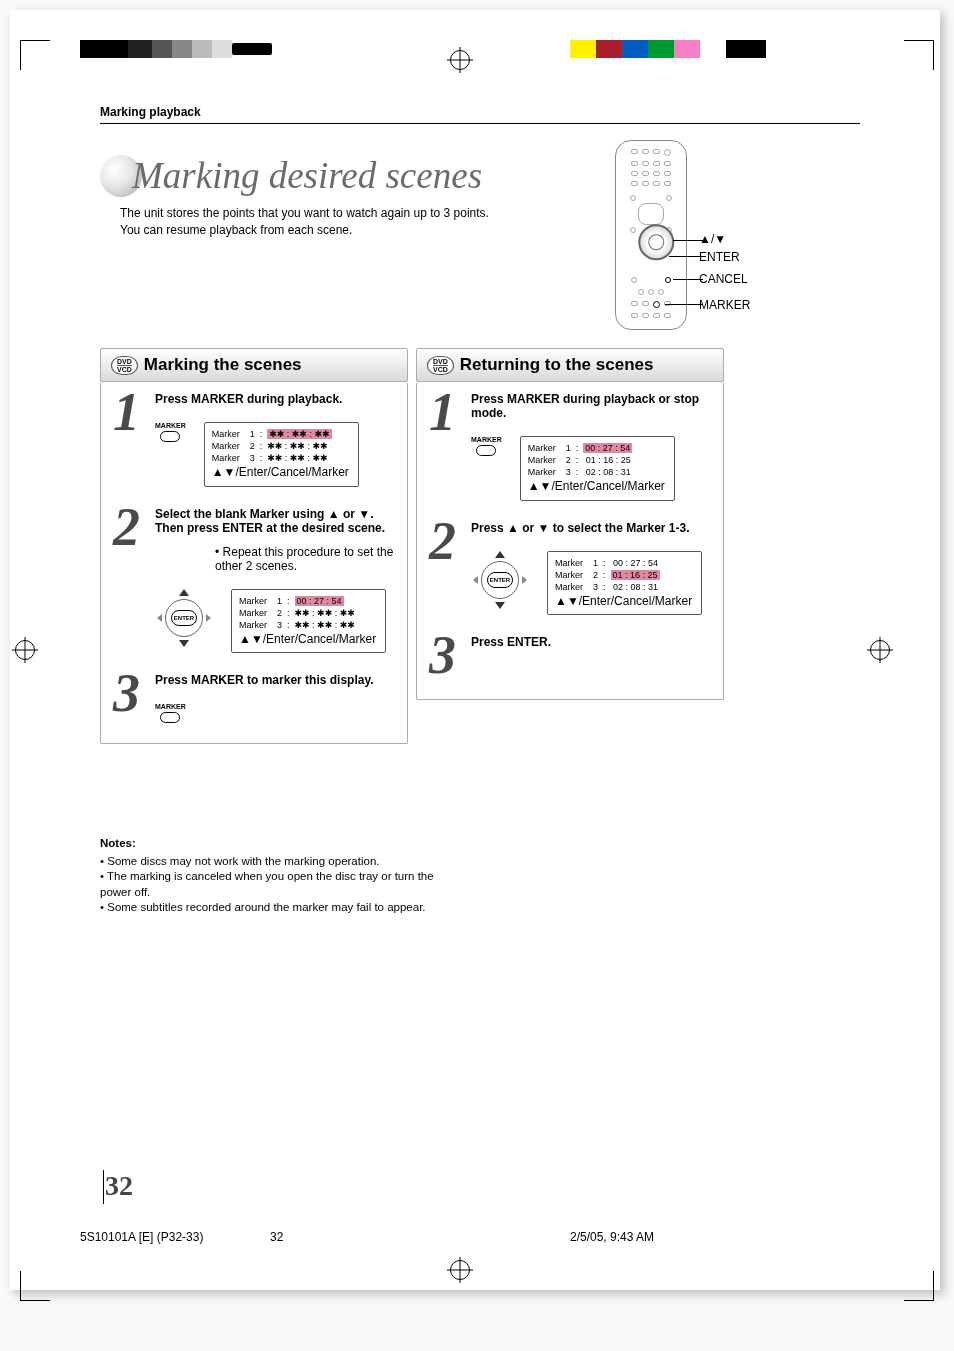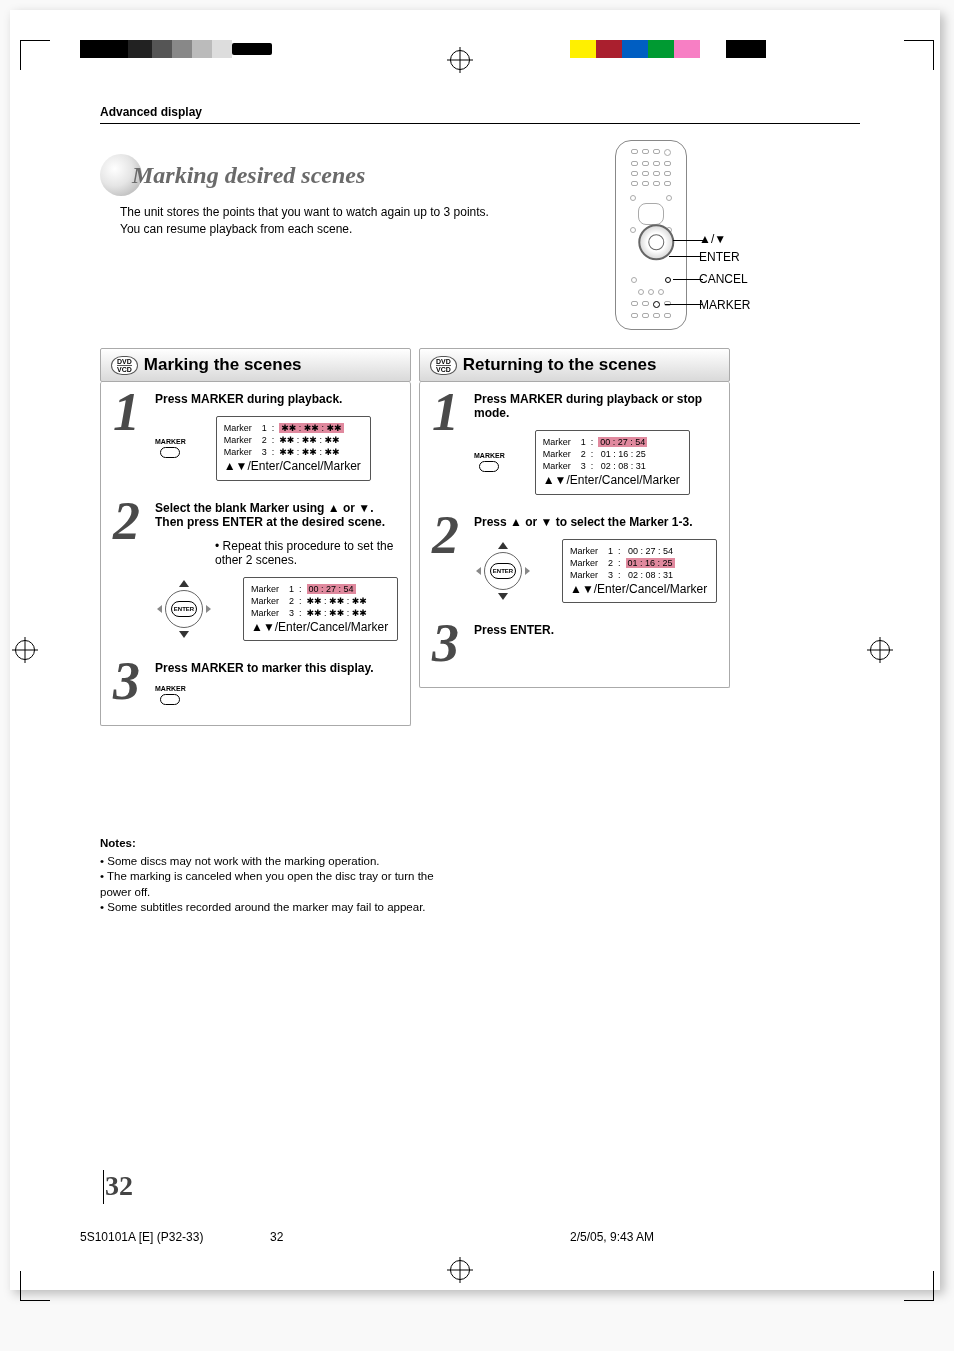--- a/index.html
+++ b/index.html
@@ -67,22 +67,22 @@
     margin-bottom: 30px;
   }
   .title-wrap { display: flex; align-items: center; gap: 0; margin-bottom: 8px; }
   .title-orb {
     width: 42px; height: 42px; border-radius: 50%;
     background: radial-gradient(circle at 35% 35%, #fff 0%, #e5e5e5 45%, #bdbdbd 80%);
     flex-shrink: 0; margin-right: -10px; z-index: 0;
   }
   .page-title {
     font-family: "Times New Roman", Times, serif;
-    font-style: italic; font-weight: bold;
-    font-size: 24px; color: #6a6a6a;
+    font-style: italic; font-weight: normal;
+    font-size: 37px; color: #6a6a6a;
     z-index: 1;
     text-align: center;
   }
   .intro { font-size: 12px; margin-left: 20px; line-height: 1.4; }
 
   .remote-area { position: absolute; top: 140px; left: 615px; }
   .remote {
     width: 72px; height: 190px;
     border: 1px solid #888; border-radius: 16px;
     position: relative;
@@ -132,21 +132,21 @@
   .step:last-child { margin-bottom: 4px; }
   .bignum {
     font-family: "Times New Roman", Times, serif;
     font-size: 54px; font-weight: bold; font-style: italic;
     color: #4a4a4a; line-height: 0.85;
     width: 32px; flex-shrink:0;
     margin-top: -2px;
   }
   .step-body { flex: 1; font-size: 12px; }
   .step-title { font-weight: bold; margin-bottom: 10px; }
-  .inline-fig { display:flex; align-items:center; gap: 30px; margin-top: 10px; }
+  .inline-fig { display:flex; align-items:flex-start; gap: 18px; margin-top: 16px; }
   .marker-btn {
     display:inline-flex; flex-direction:column; align-items:center;
     font-size:7px; font-weight:bold;
   }
   .marker-btn .pill-shape {
     width:20px; height:11px; border:1px solid #000; border-radius:7px;
     background:#fff; margin-top:2px;
   }
   .enter-pad {
     width: 58px; height: 58px; position: relative;
@@ -237,21 +237,21 @@
 <div class="reg-mark reg-top"></div>
 <div class="reg-mark reg-bottom"></div>
 <div class="reg-mark reg-left"></div>
 <div class="reg-mark reg-right"></div>
 <div class="corner corner-tl"></div>
 <div class="corner corner-tr"></div>
 <div class="corner corner-bl"></div>
 <div class="corner corner-br"></div>
 
 <div class="page-content">
-  <div class="section-label">Advanced display</div>
+  <div class="section-label">Marking playback</div>
 
   <div class="title-wrap">
     <div class="title-orb"></div>
     <div class="page-title">Marking desired scenes</div>
   </div>
   <div class="intro">The unit stores the points that you want to watch again up to 3 points.</div>
   <div class="intro">You can resume playback from each scene.</div>
 </div>
 
 <div class="remote-area">

